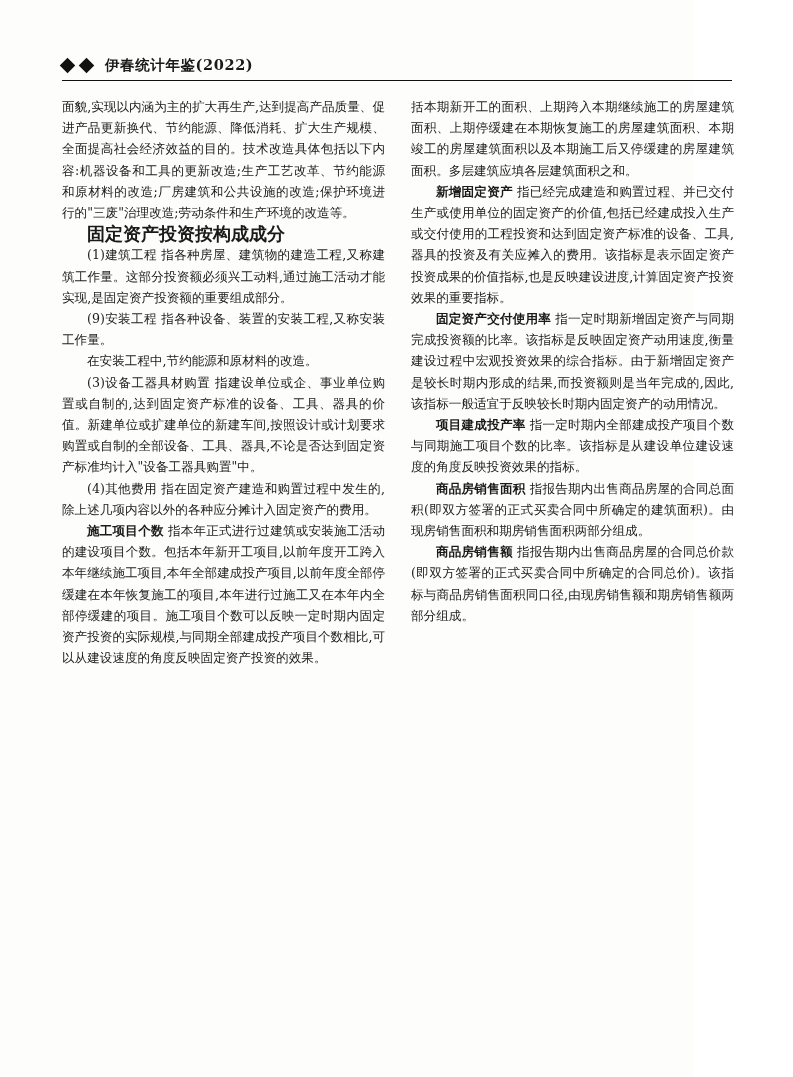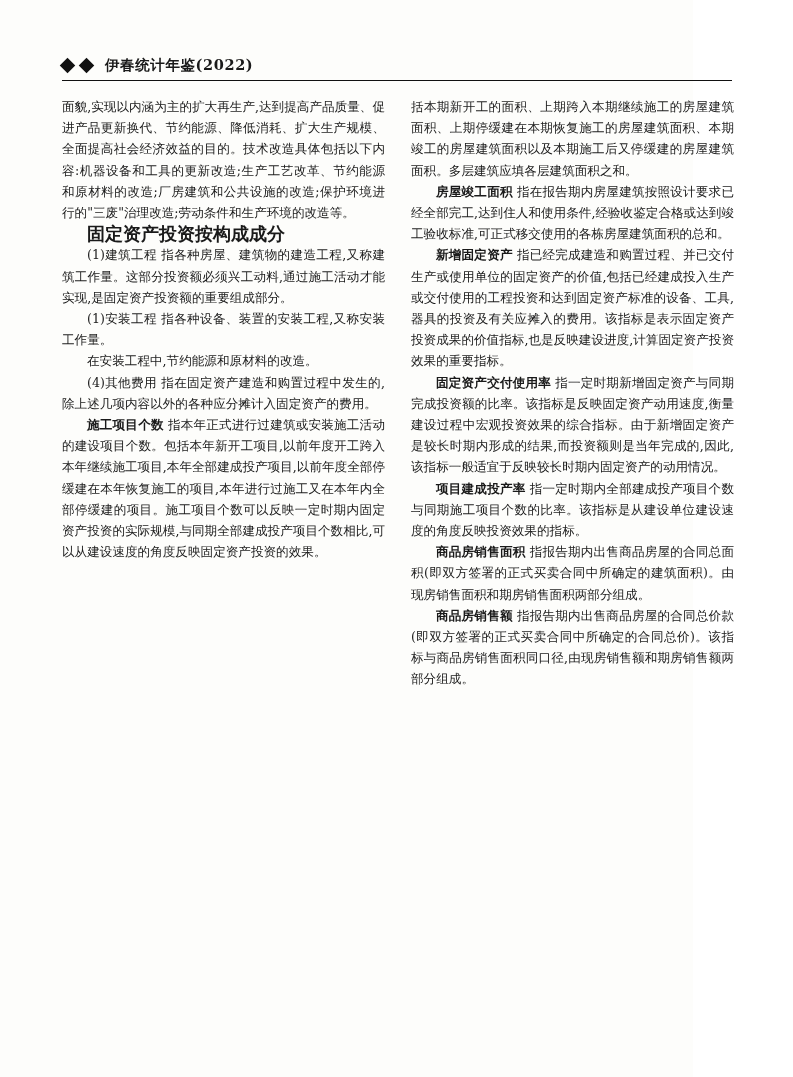--- a/index.html
+++ b/index.html
@@ -117,29 +117,29 @@
     <span class="header-title">伊春统计年鉴(2022)</span>
   </div>
   <div class="header-rule"></div>
 
   <div class="content">
 
     <div class="col">
       <p class="noindent">面貌,实现以内涵为主的扩大再生产,达到提高产品质量、促进产品更新换代、节约能源、降低消耗、扩大生产规模、全面提高社会经济效益的目的。技术改造具体包括以下内容:机器设备和工具的更新改造;生产工艺改革、节约能源和原材料的改造;厂房建筑和公共设施的改造;保护环境进行的"三废"治理改造;劳动条件和生产环境的改造等。</p>
       <p class="subhead">固定资产投资按构成成分</p>
       <p class="indent2">(1)建筑工程  指各种房屋、建筑物的建造工程,又称建筑工作量。这部分投资额必须兴工动料,通过施工活动才能实现,是固定资产投资额的重要组成部分。</p>
-      <p class="indent2">(1)安装工程  指各种设备、装置的安装工程,又称安装工作量。</p>
+      <p class="indent2">(9)安装工程  指各种设备、装置的安装工程,又称安装工作量。</p>
       <p class="indent2">在安装工程中,节约能源和原材料的改造。</p>
+      <p class="indent2">(3)设备工器具材购置  指建设单位或企、事业单位购置或自制的,达到固定资产标准的设备、工具、器具的价值。新建单位或扩建单位的新建车间,按照设计或计划要求购置或自制的全部设备、工具、器具,不论是否达到固定资产标准均计入"设备工器具购置"中。</p>
       <p class="indent2">(4)其他费用  指在固定资产建造和购置过程中发生的,除上述几项内容以外的各种应分摊计入固定资产的费用。</p>
       <p class="indent2"><span class="term">施工项目个数</span>  指本年正式进行过建筑或安装施工活动的建设项目个数。包括本年新开工项目,以前年度开工跨入本年继续施工项目,本年全部建成投产项目,以前年度全部停缓建在本年恢复施工的项目,本年进行过施工又在本年内全部停缓建的项目。施工项目个数可以反映一定时期内固定资产投资的实际规模,与同期全部建成投产项目个数相比,可以从建设速度的角度反映固定资产投资的效果。</p>
     </div>
 
     <div class="col">
       <p class="noindent">括本期新开工的面积、上期跨入本期继续施工的房屋建筑面积、上期停缓建在本期恢复施工的房屋建筑面积、本期竣工的房屋建筑面积以及本期施工后又停缓建的房屋建筑面积。多层建筑应填各层建筑面积之和。</p>
-      <p class="indent2"><span class="term">房屋竣工面积</span>  指在报告期内房屋建筑按照设计要求已经全部完工,达到住人和使用条件,经验收鉴定合格或达到竣工验收标准,可正式移交使用的各栋房屋建筑面积的总和。</p>
       <p class="indent2"><span class="term">新增固定资产</span>  指已经完成建造和购置过程、并已交付生产或使用单位的固定资产的价值,包括已经建成投入生产或交付使用的工程投资和达到固定资产标准的设备、工具,器具的投资及有关应摊入的费用。该指标是表示固定资产投资成果的价值指标,也是反映建设进度,计算固定资产投资效果的重要指标。</p>
       <p class="indent2"><span class="term">固定资产交付使用率</span>  指一定时期新增固定资产与同期完成投资额的比率。该指标是反映固定资产动用速度,衡量建设过程中宏观投资效果的综合指标。由于新增固定资产是较长时期内形成的结果,而投资额则是当年完成的,因此,该指标一般适宜于反映较长时期内固定资产的动用情况。</p>
       <p class="indent2"><span class="term">项目建成投产率</span>  指一定时期内全部建成投产项目个数与同期施工项目个数的比率。该指标是从建设单位建设速度的角度反映投资效果的指标。</p>
       <p class="indent2"><span class="term">商品房销售面积</span>  指报告期内出售商品房屋的合同总面积(即双方签署的正式买卖合同中所确定的建筑面积)。由现房销售面积和期房销售面积两部分组成。</p>
       <p class="indent2"><span class="term">商品房销售额</span>  指报告期内出售商品房屋的合同总价款(即双方签署的正式买卖合同中所确定的合同总价)。该指标与商品房销售面积同口径,由现房销售额和期房销售额两部分组成。</p>
     </div>
 
   </div>
 
 

